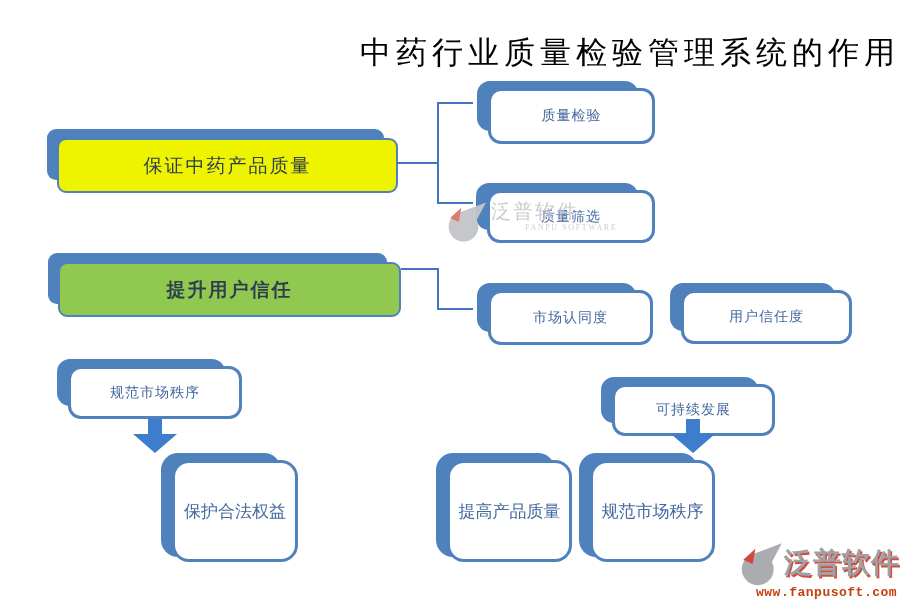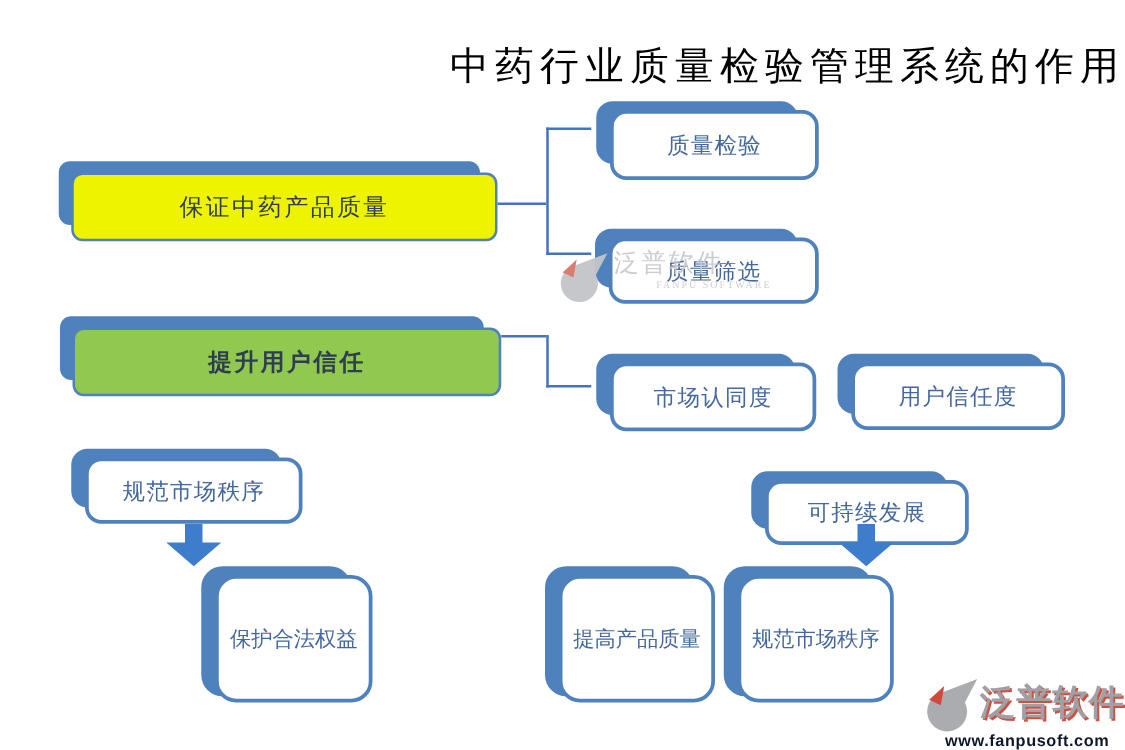--- a/index.html
+++ b/index.html
@@ -23,21 +23,21 @@
     content:"";position:absolute;z-index:-1;
     top:-10px;left:-14px;width:100%;height:100%;
     background:#4f81bd;border-radius:12px;
   }
   
   .big{border:2px solid #4f81bd;border-radius:9px;font-size:19px;letter-spacing:2px;color:#2e3e50;}
   .big::before{border-radius:9px;top:-11px;left:-12px;}
   .big.yellow{background:#eef300;}
   .big.green{background:#90c850;font-weight:bold;}
   
-  .pill{background:#ffffff;border:3px solid #4f81bd;border-radius:13px;font-size:18px;letter-spacing:1px;color:#44689e;}
+  .pill{background:#ffffff;border:3px solid #4f81bd;border-radius:13px;font-size:14px;letter-spacing:1px;color:#44689e;}
   .pill::before{border-radius:13px;}
   
   .sq{background:#ffffff;border:3px solid #4f81bd;border-radius:17px;font-size:17px;color:#44689e;}
   .sq::before{border-radius:17px;height:calc(100% + 8px);}
 
   
   .line{position:absolute;background:#4472c4;}
 
   
   .arrow{position:absolute;width:44px;height:34px;}
@@ -51,22 +51,22 @@
   .wm-cn{font-size:20px;letter-spacing:2px;color:#c9cacd;line-height:24px;}
   .wm-en{font-size:8px;letter-spacing:1.6px;color:#cbccce;line-height:10px;margin-left:34px;}
 
   
   .footer-logo{position:absolute;left:740px;top:540px;z-index:7;}
   .fl-row{display:flex;align-items:center;}
   .fl-cn{
     font-size:28px;font-weight:bold;letter-spacing:1px;color:#9fa1a6;
     text-shadow:1.5px 1.5px 0 #cf5040;line-height:34px;
   }
-  .fl-url{font-size:13px;font-weight:bold;color:#0f172a;letter-spacing:.5px;margin:-1px 0 0 16px;
-    font-family:Liberation Sans, sans-serif;}
+  .fl-url{font-size:13px;font-weight:bold;color:#c2410c;letter-spacing:.5px;margin:-1px 0 0 16px;
+    font-family:Liberation Mono, monospace;}
 </style>
 </head>
 <body>
 
 <div class="canvas">
 
   <div class="title">中药行业质量检验管理系统的作用</div>
 
   <div class="line" style="left:398px;top:162px;width:39px;height:2px"></div>
   <div class="line" style="left:437px;top:102px;width:2px;height:102px"></div>

